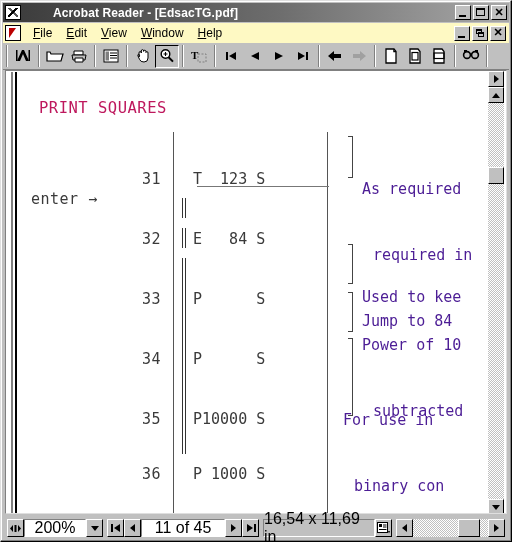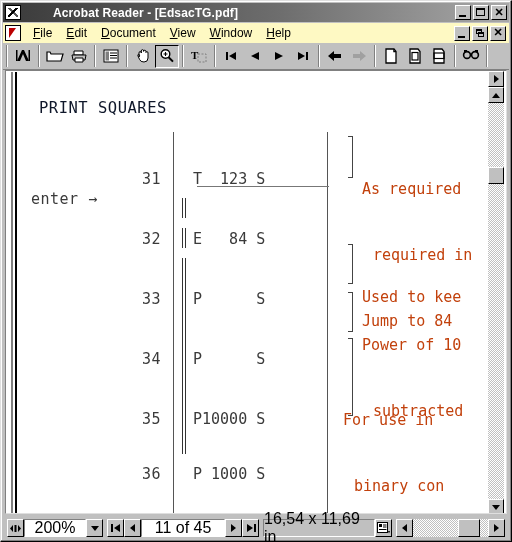--- a/index.html
+++ b/index.html
@@ -255,21 +255,21 @@
     position: absolute;
     font-family: "DejaVu Sans Mono", "Liberation Mono", monospace;
     font-size: 15px;
     color: #3a3a3a;
     white-space: pre;
     letter-spacing: 0.5px;
   }
   .heading {
     left: 22px; top: 27px;
     font-size: 15.5px;
-    color: #0f172a;
+    color: #be185d;
   }
   .col-enter {
     left: 14px; top: 118px;
   }
   .linenums {
     left: 98px; top: 70px;
     text-align: right;
     width: 46px;
     line-height: 1;
   }
@@ -301,21 +301,21 @@
     left: 180px; top: 114px;
     width: 132px;
     border-top: 1px solid #777;
   }
 
   
   .ann {
     position: absolute;
     font-family: "DejaVu Sans Mono", "Liberation Mono", monospace;
     font-size: 15px;
-    color: #c2410c;
+    color: #4c1d95;
     white-space: pre;
     line-height: 22px;
   }
 
   
   .brk {
     position: absolute;
     border: 1px solid #444;
     border-left: none;
     width: 5px;
@@ -449,21 +449,20 @@
       <div class="tbtn glyph-min"></div>
       <div class="tbtn glyph-max"></div>
       <div class="tbtn glyph-close">✕</div>
     </div>
   </div>
 
   <div class="menubar">
     <div class="doc-icon"></div>
     <div class="menu-item"><u>F</u><span></span>ile</div>
     <div class="menu-item"><u>E</u>dit</div>
-    <div class="menu-item"><u>D</u>ocument</div>
     <div class="menu-item"><u>V</u>iew</div>
     <div class="menu-item"><u>W</u>indow</div>
     <div class="menu-item"><u>H</u>elp</div>
     <div class="mdi-btns">
       <div class="tbtn glyph-min"></div>
       <div class="tbtn glyph-restore"></div>
       <div class="tbtn glyph-close">✕</div>
     </div>
   </div>
 

